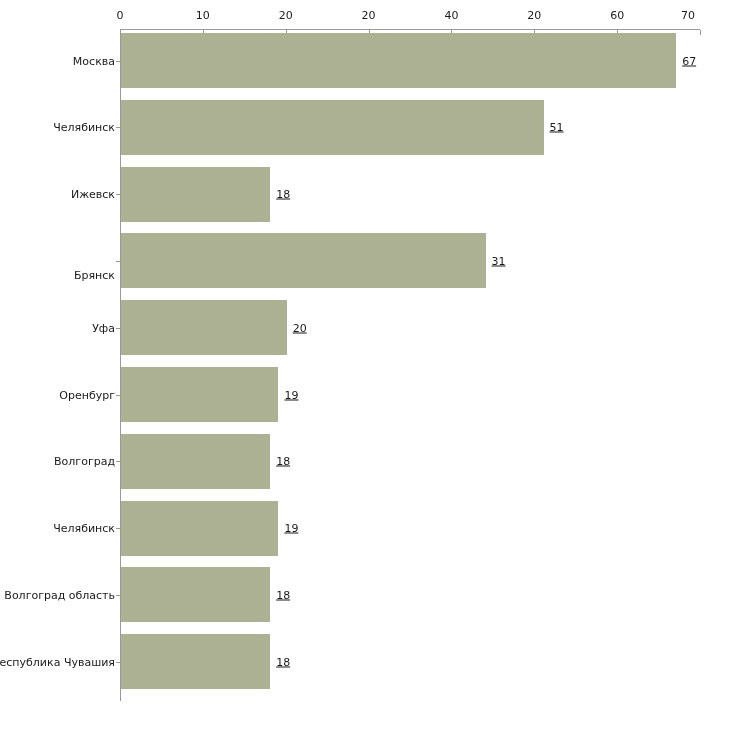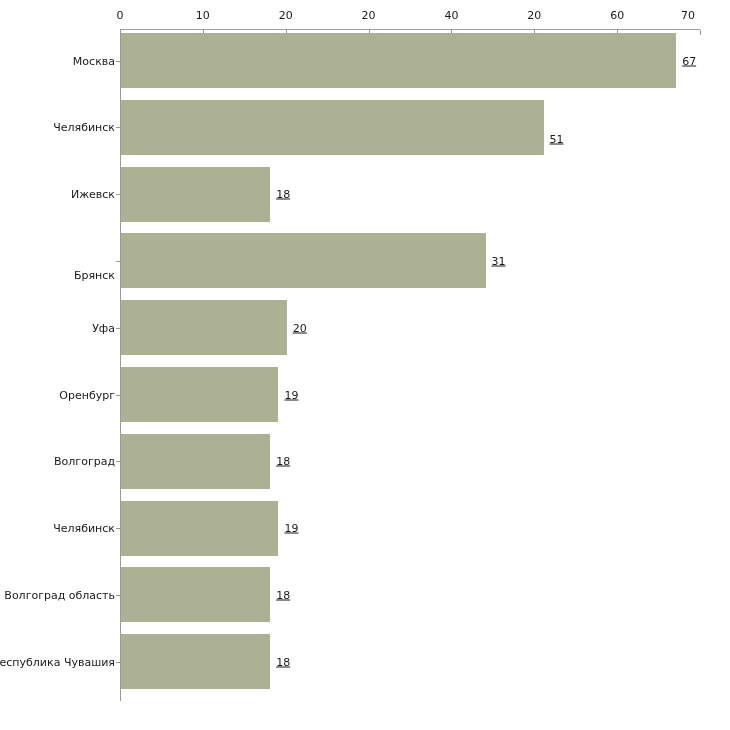--- a/index.html
+++ b/index.html
@@ -146,21 +146,21 @@
         <div class="ytick-label" style="top: 461.3px;">Волгоград</div>
         <div class="ytick-label" style="top: 528.1px;">Челябинск</div>
         <div class="ytick-label" style="top: 594.9px;">Волгоград область</div>
         <div class="ytick-label" style="top: 661.7px;">Республика Чувашия</div>
       </div>
 
     <div id="bars">
         <div class="bar" title="Москва: 67" style="top: 33px; height: 55px; width: 555.143px; background: rgb(172, 177, 148);"></div>
         <div class="bar-value" style="left: 682.143px; top: 60.5px;">67</div>
         <div class="bar" title="Красноярск: 51" style="top: 99.8px; height: 55px; width: 422.571px; background: rgb(172, 177, 148);"></div>
-        <div class="bar-value" style="left: 549.571px; top: 127.3px; margin-top: 12px;">51</div>
+        <div class="bar-value" style="left: 549.571px; top: 127.3px;">51</div>
         <div class="bar" title="Ижевск: 18" style="top: 166.6px; height: 55px; width: 149.143px; background: rgb(172, 177, 148);"></div>
         <div class="bar-value" style="left: 276.143px; top: 194.1px;">18</div>
         <div class="bar" title="Брянск: 44" style="top: 233.4px; height: 55px; width: 364.571px; background: rgb(172, 177, 148);"></div>
         <div class="bar-value" style="left: 491.571px; top: 260.9px;">31</div>
         <div class="bar" title="Уфа: 20" style="top: 300.2px; height: 55px; width: 165.714px; background: rgb(172, 177, 148);"></div>
         <div class="bar-value" style="left: 292.714px; top: 327.7px;">20</div>
         <div class="bar" title="Оренбург: 19" style="top: 367px; height: 55px; width: 157.429px; background: rgb(172, 177, 148);"></div>
         <div class="bar-value" style="left: 284.429px; top: 394.5px;">19</div>
         <div class="bar" title="Волгоград: 18" style="top: 433.8px; height: 55px; width: 149.143px; background: rgb(172, 177, 148);"></div>
         <div class="bar-value" style="left: 276.143px; top: 461.3px;">18</div>

